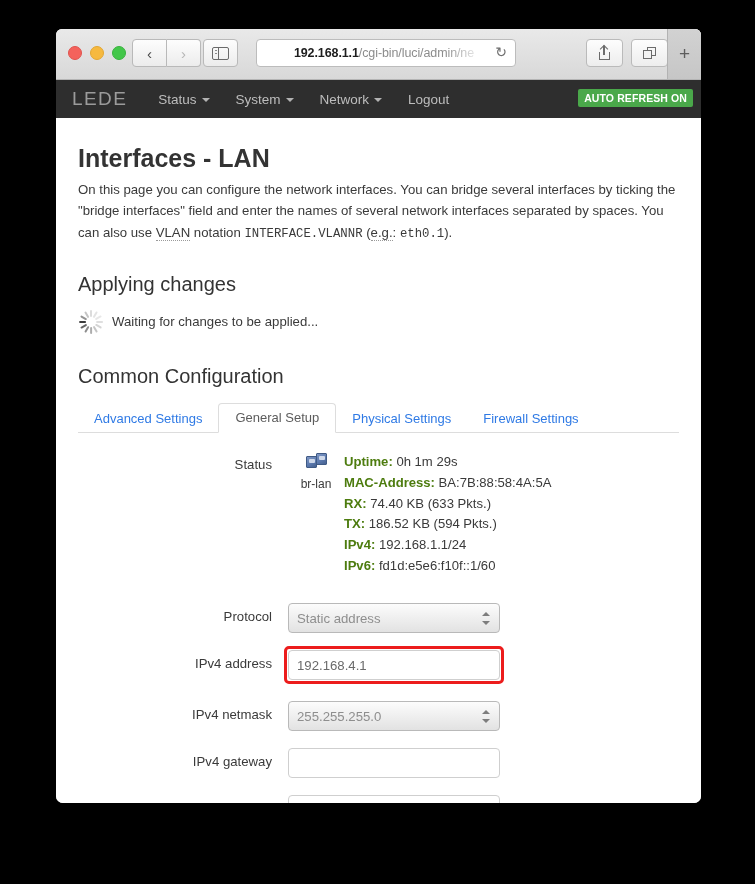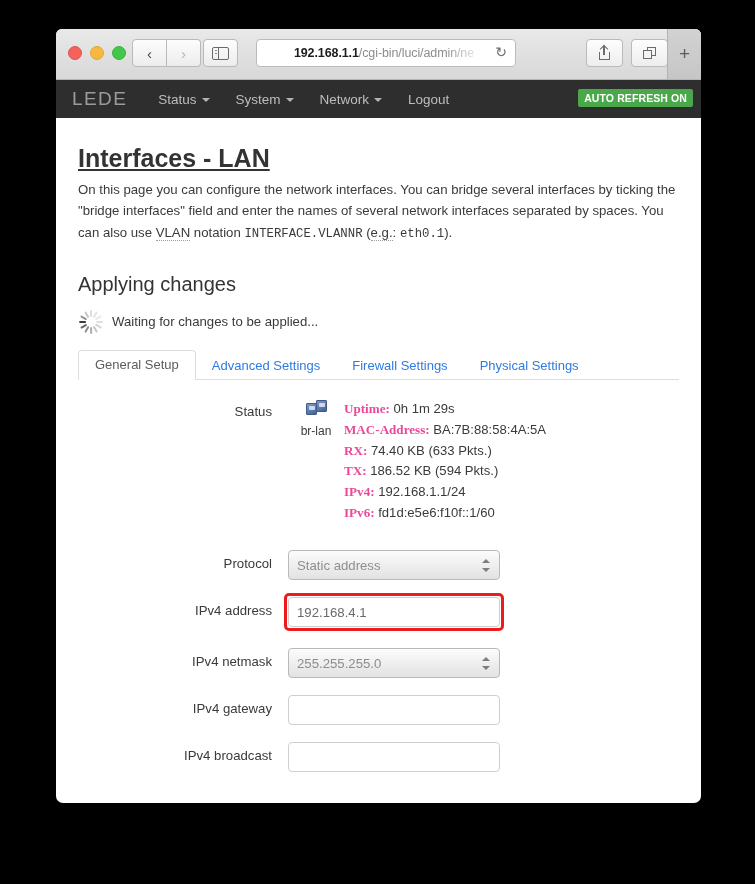--- a/index.html
+++ b/index.html
@@ -225,21 +225,20 @@
   
   .content {
     padding: 0 22px;
     background: #ffffff;
   }
   h1.page-title {
     font-size: 25px;
     font-weight: bold;
     color: #333333;
     margin: 26px 0 6px 0;
-    text-decoration: underline;
   }
   p.page-desc {
     font-size: 13.2px;
     line-height: 1.62;
     color: #3a3a3a;
     margin: 0;
     max-width: 615px;
   }
   p.page-desc .mono {
     font-family: "Liberation Mono", monospace;
@@ -364,21 +363,21 @@
     font-size: 12px;
     color: #3a3a3a;
     margin-top: 8px;
   }
   .status-list {
     font-size: 13.1px;
     line-height: 1.60;
     color: #3a3a3a;
     padding-top: 1px;
   }
-  .status-list b { color: #ec4899; font-family: Liberation Serif, serif; }
+  .status-list b { color: #4d7c0f; }
 
   
   .select-box {
     width: 212px;
     height: 30px;
     background: linear-gradient(to bottom, #fcfcfc 0%, #e2e2e2 100%);
     border: 1px solid #b9b9b9;
     border-radius: 4px;
     display: flex;
     align-items: center;
@@ -506,26 +505,27 @@
           <i style="transform: rotate(180deg); opacity: 0.42;"></i>
           <i style="transform: rotate(210deg); opacity: 0.58;"></i>
           <i style="transform: rotate(240deg); opacity: 0.78;"></i>
           <i style="transform: rotate(270deg); opacity: 1;"></i>
           <i style="transform: rotate(300deg); opacity: 0.55;"></i>
           <i style="transform: rotate(330deg); opacity: 0.3;"></i>
         </div>
       <div class="waiting-text">Waiting for changes to be applied...</div>
     </div>
 
+    <h2 class="common">Common Configuration</h2>
 
     <div class="tabbar">
+      <div class="tab">Advanced Settings</div>
       <div class="tab active">General Setup</div>
-      <div class="tab">Advanced Settings</div>
+      <div class="tab">Physical Settings</div>
       <div class="tab">Firewall Settings</div>
-      <div class="tab">Physical Settings</div>
     </div>
 
     <div class="form">
 
       <div class="frow status-row">
         <div class="flabel">Status</div>
         <div class="fvalue">
           <div class="status-wrap">
             <div class="iface-col">
               <div class="eth-icon">

